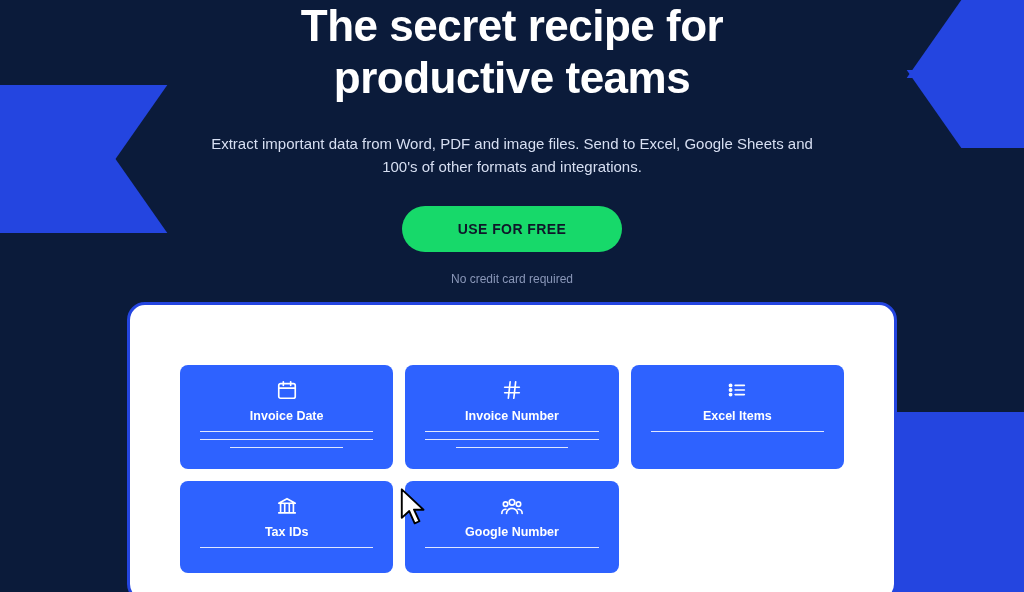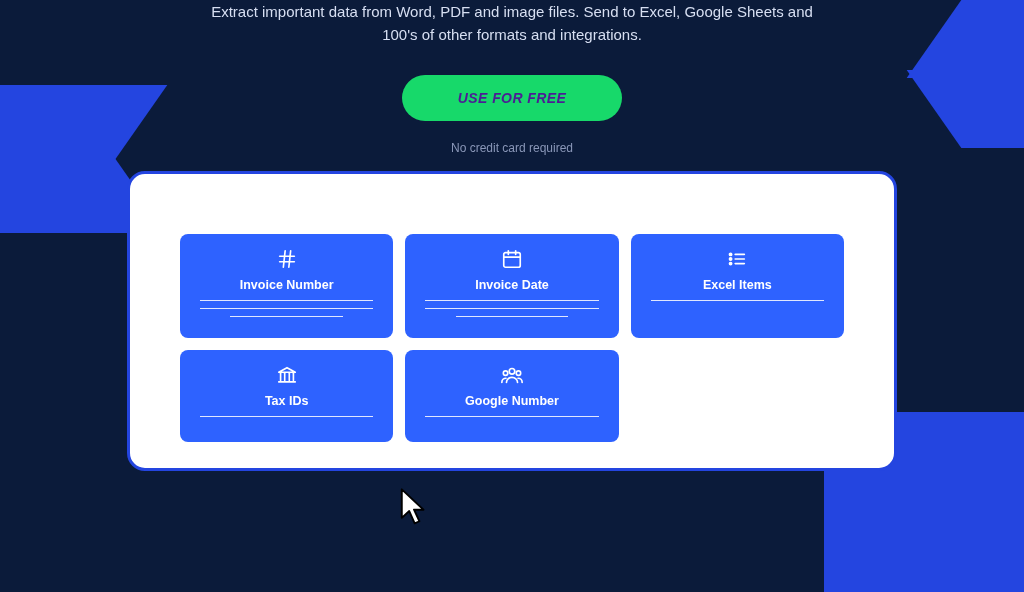--- a/index.html
+++ b/index.html
@@ -59,22 +59,21 @@
       border-radius: 999px;
       font-size: 14px;
       font-weight: 700;
       letter-spacing: 0.4px;
       cursor: pointer;
       border: none;
       min-width: 220px;
     }
     .btn-primary {
       background: #17d96a;
-      color: #4c1d95;
-      font-style: italic;
+      color: #0f172a;
     }
     .btn-outline {
       background: transparent;
       color: #17d96a;
       border: 1.5px solid #17d96a;
     }
     .note {
       font-size: 12px;
       color: #8a97b8;
       margin-bottom: 16px;
@@ -136,57 +135,61 @@
 
 <div class="bg-arrows">
   <div class="arrow-shape arrow-left-1"></div>
   <div class="arrow-shape arrow-left-2"></div>
   <div class="arrow-shape arrow-right-1"></div>
   <div class="arrow-shape arrow-right-2"></div>
   <div class="bg-bottom-block"></div>
 </div>
 
 <section class="hero">
+  <h1 class="headline">
+    <span>The secret recipe for</span><br>
+    <span>productive teams</span>
+  </h1>
   <p class="subhead">Extract important data from Word, PDF and image files. Send to Excel, Google Sheets and 100's of other formats and integrations.</p>
   <div class="cta-row">
     <button class="btn btn-primary">USE FOR FREE</button>
   </div>
   <div class="note">No credit card required</div>
 </section>
 
 <div class="panel">
   <div class="card-grid">
 
     <div class="card">
       <div class="card-icon">
         <svg width="22" height="22" viewBox="0 0 24 24" fill="none" stroke-width="1.8" stroke-linecap="round">
+            <rect x="3" y="5" width="18" height="16" rx="2"></rect>
+            <line x1="3" y1="10" x2="21" y2="10"></line>
+            <line x1="8" y1="3" x2="8" y2="7"></line>
+            <line x1="16" y1="3" x2="16" y2="7"></line>
+          </svg>
+      </div>
+      <div class="card-label">Invoice Date</div>
+      <div class="card-lines">
+          <div class="card-line"></div>
+          <div class="card-line"></div>
+          <div class="card-line short"></div>
+        </div>
+    </div>
+
+    <div class="card">
+      <div class="card-icon">
+        <svg width="22" height="22" viewBox="0 0 24 24" fill="none" stroke-width="1.8" stroke-linecap="round">
             <line x1="4" y1="9" x2="20" y2="9"></line>
             <line x1="4" y1="15" x2="20" y2="15"></line>
             <line x1="10" y1="3" x2="8" y2="21"></line>
             <line x1="16" y1="3" x2="14" y2="21"></line>
           </svg>
       </div>
       <div class="card-label">Invoice Number</div>
-      <div class="card-lines">
-          <div class="card-line"></div>
-          <div class="card-line"></div>
-          <div class="card-line short"></div>
-        </div>
-    </div>
-
-    <div class="card">
-      <div class="card-icon">
-        <svg width="22" height="22" viewBox="0 0 24 24" fill="none" stroke-width="1.8" stroke-linecap="round">
-            <rect x="3" y="5" width="18" height="16" rx="2"></rect>
-            <line x1="3" y1="10" x2="21" y2="10"></line>
-            <line x1="8" y1="3" x2="8" y2="7"></line>
-            <line x1="16" y1="3" x2="16" y2="7"></line>
-          </svg>
-      </div>
-      <div class="card-label">Invoice Date</div>
       <div class="card-lines">
           <div class="card-line"></div>
           <div class="card-line"></div>
           <div class="card-line short"></div>
         </div>
     </div>
 
 
     <div class="card">
       <div class="card-icon">

